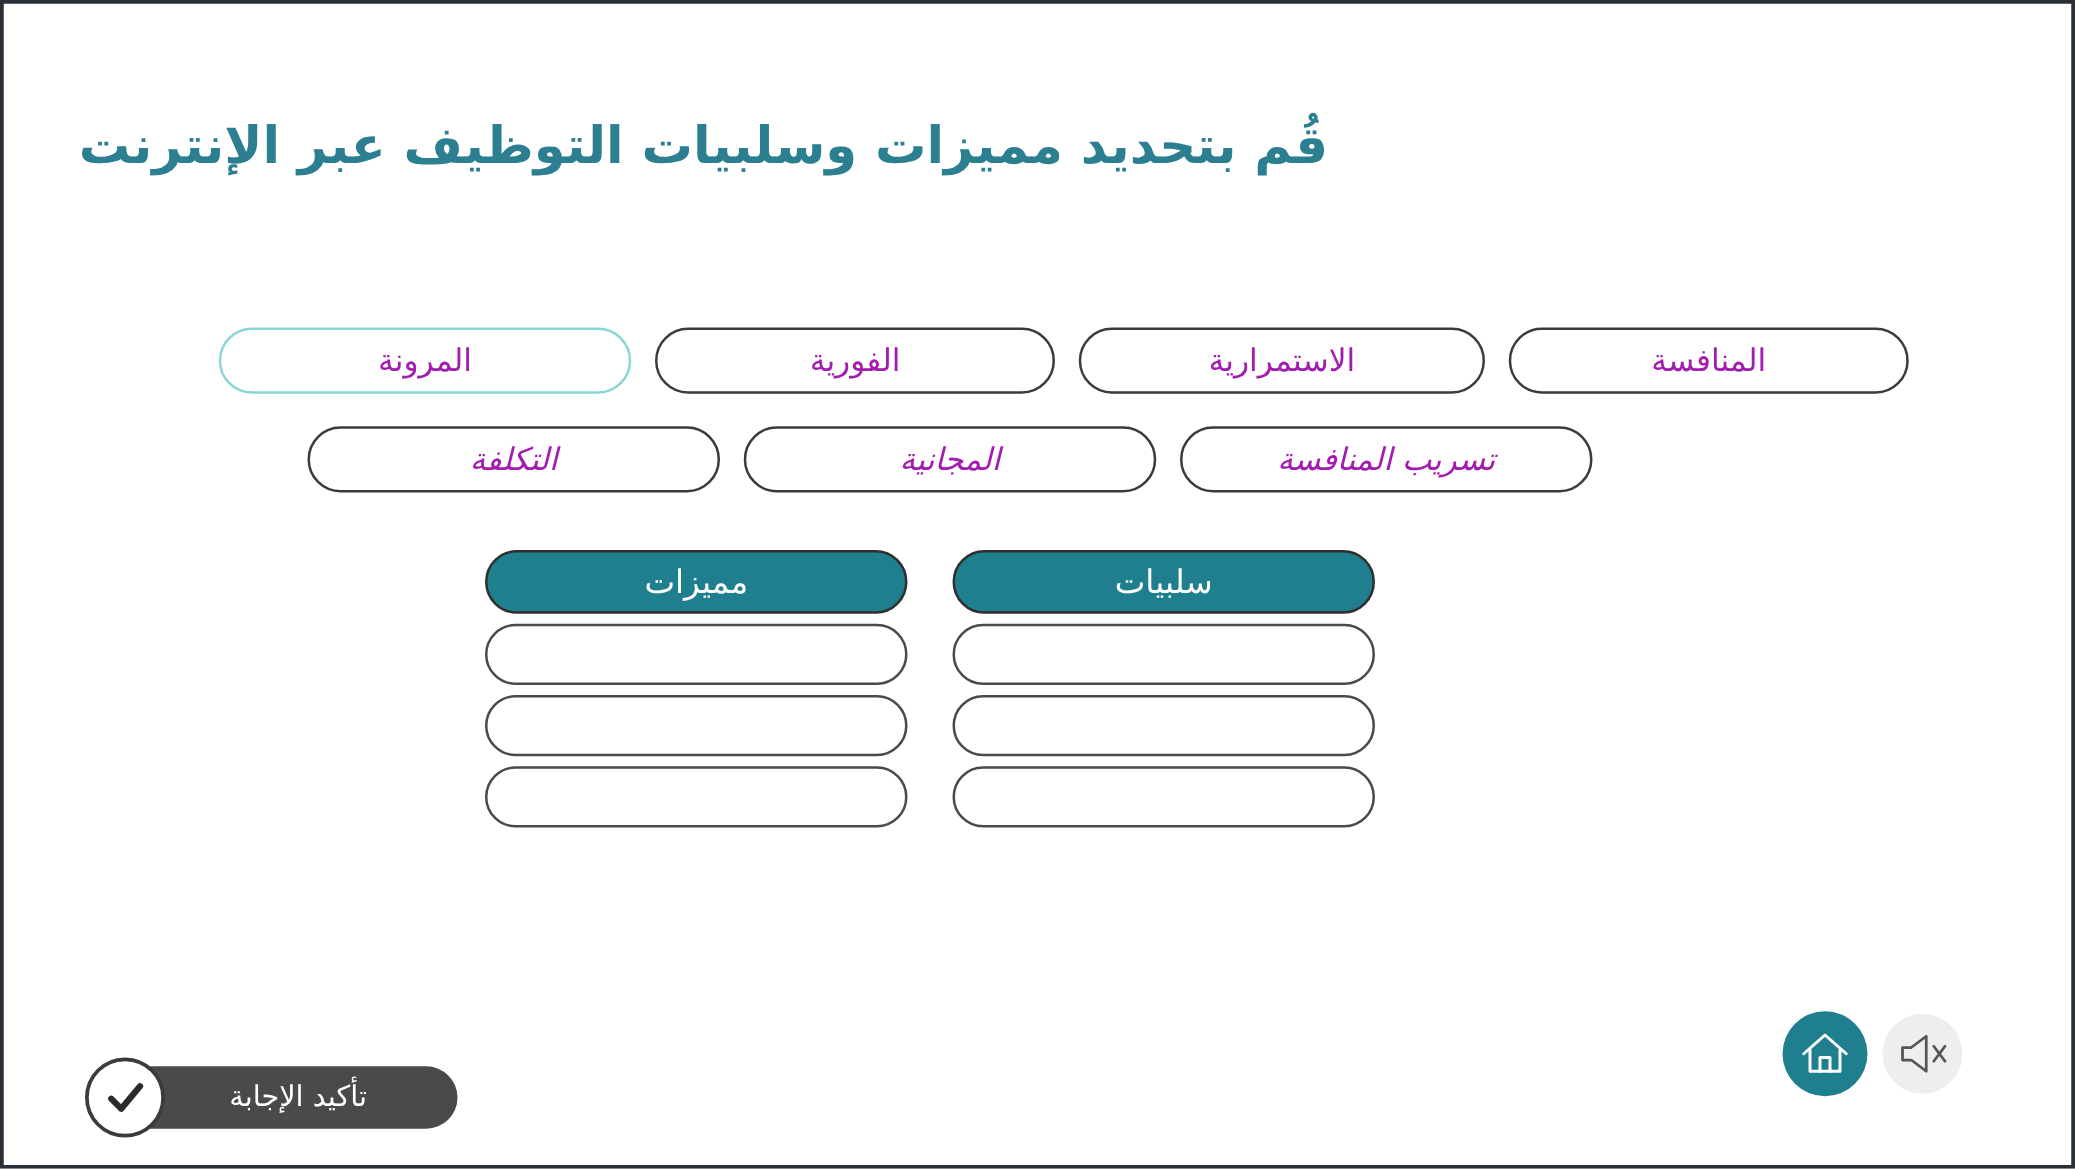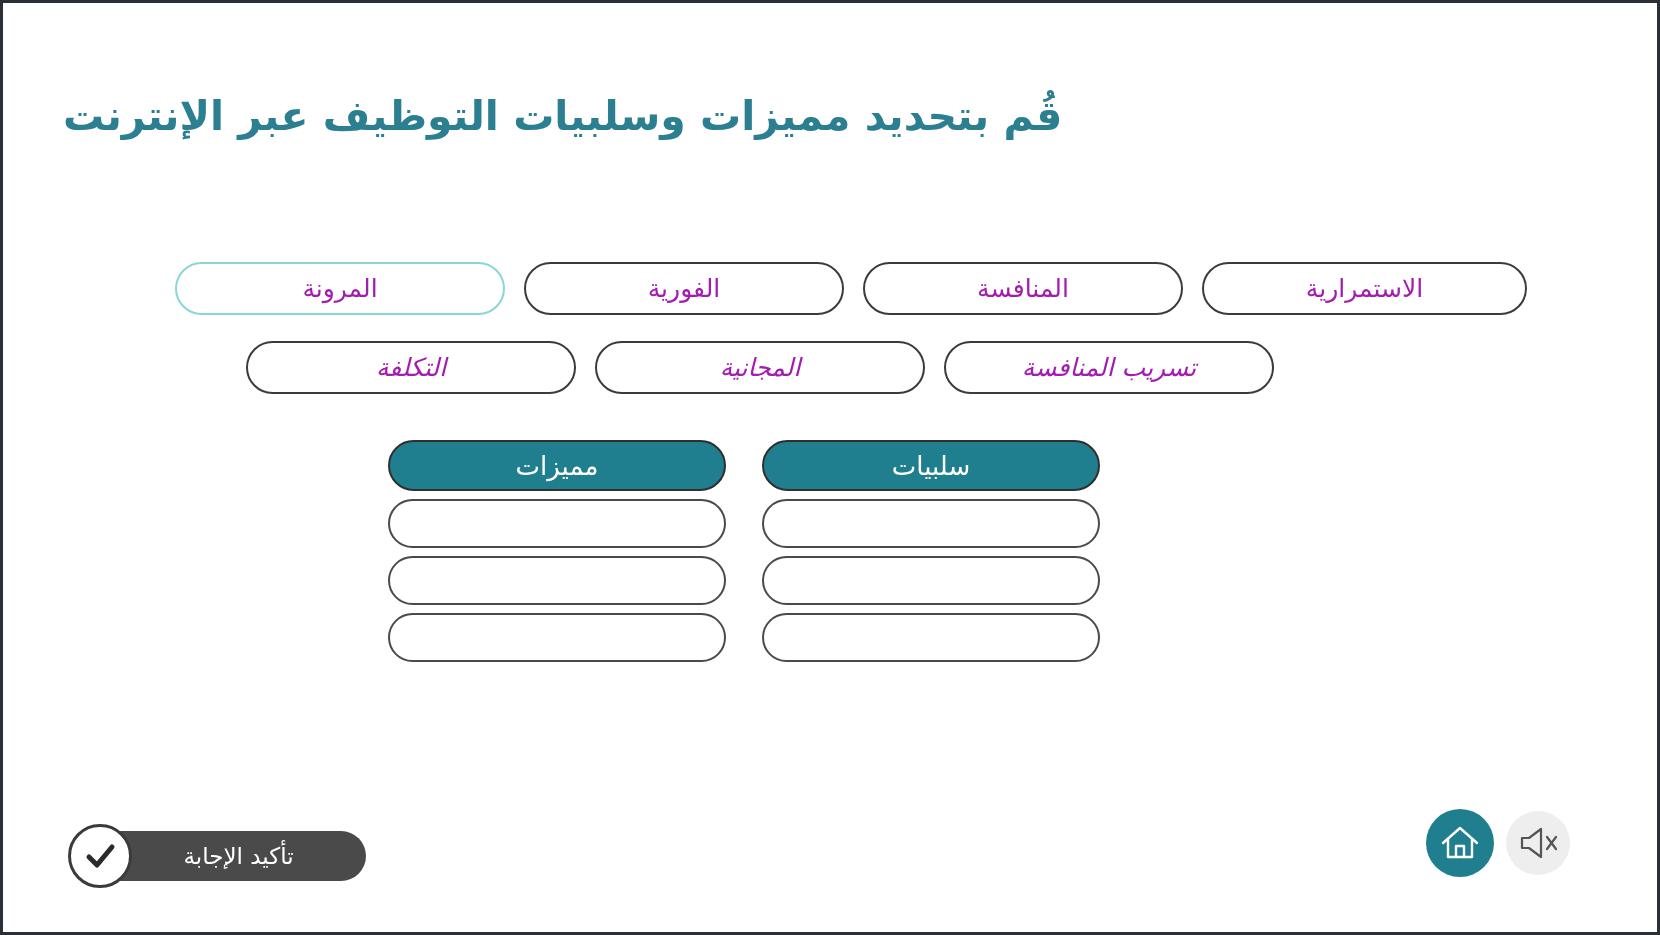--- a/index.html
+++ b/index.html
@@ -119,21 +119,21 @@
     border-radius: 26px;
     border: 2px solid #4a4a4a;
     background: #ffffff;
     cursor: pointer;
   }
 
   
   #confirm-button {
     position: absolute;
     left: 68px;
-    top: 828px;
+    top: 850px;
     width: 295px;
     height: 50px;
     background: #4a4a4a;
     border-radius: 26px;
     display: flex;
     flex-direction: row-reverse;
     align-items: center;
     cursor: pointer;
     direction: rtl;
   }
@@ -197,22 +197,22 @@
 </head>
 <body>
 
 <div id="stage">
 
   <div id="title">قُم بتحديد مميزات وسلبيات التوظيف عبر الإنترنت</div>
 
   <div id="chip-row-1" class="chip-row">
     <div id="chip-marounah" class="chip selected">المرونة</div>
     <div id="chip-fawriya" class="chip">الفورية</div>
+    <div id="chip-istimrar" class="chip">الاستمرارية</div>
     <div id="chip-munafasa" class="chip">المنافسة</div>
-    <div id="chip-istimrar" class="chip">الاستمرارية</div>
   </div>
 
   <div id="chip-row-2" class="chip-row">
     <div id="chip-taklifa" class="chip">التكلفة</div>
     <div id="chip-majaniya" class="chip">المجانية</div>
     <div id="chip-tasreeb" class="chip">تسريب المنافسة</div>
   </div>
 
   <div id="columns">
 

